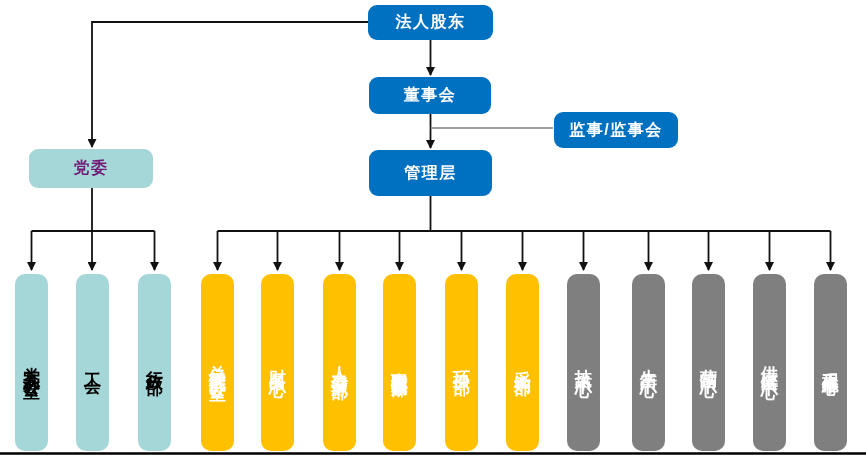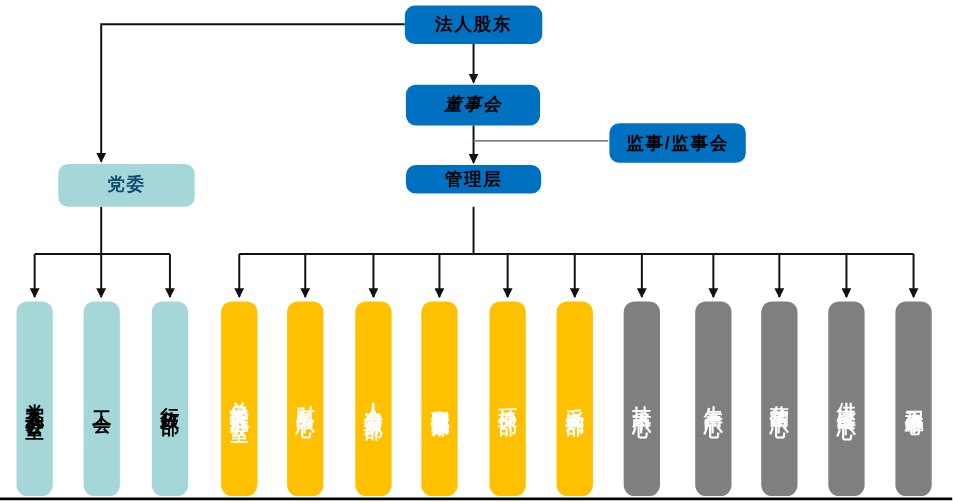--- a/index.html
+++ b/index.html
@@ -15,26 +15,26 @@
   .ln{stroke:#111111;stroke-width:1.8;fill:none;}
   .arrow{marker-end:url(#arw);}
   .gray-ln{stroke:#808080;stroke-width:1.6;fill:none;}
   .bottom-ln{stroke:#000000;stroke-width:2.6;fill:none;}
   #arw path{fill:#111111;}
 
   .hnode{
     position:absolute;
     border-radius:9px;
     background:#0070C0;
-    color:#000000;
+    color:#ffffff;
     display:flex;align-items:center;justify-content:center;
     font-size:16px;letter-spacing:1.5px;
     z-index:2;
   }
-  .hnode.teal{background:#A6D7D8;color:#0c4a6e;margin-left:24px;}
+  .hnode.teal{background:#A6D7D8;color:#701a75;}
 
   .vnode{
     position:absolute;
     top:274px;width:33px;height:177px;
     border-radius:10px;
     display:flex;align-items:center;justify-content:center;
     z-index:2;
   }
   .vnode span{
     writing-mode:vertical-lr;
@@ -89,25 +89,25 @@
     <path class="ln arrow" d="M648.5,231 V270"></path>
     <path class="ln arrow" d="M708.5,231 V270"></path>
     <path class="ln arrow" d="M769.5,231 V270"></path>
     <path class="ln arrow" d="M830.5,231 V270"></path>
 
     <path class="bottom-ln" d="M0,453.5 H866"></path>
   </svg>
 
   <div class="hnode" style="left:368px;top:5px;width:125px;height:35px;">法人股东</div>
 
-  <div class="hnode" style="left:369px;top:77px;width:122px;height:37px;font-style:italic;">董事会</div>
+  <div class="hnode" style="left:369px;top:77px;width:122px;height:37px;">董事会</div>
 
   <div class="hnode" style="left:554px;top:112px;width:124px;height:36px;">监事/监事会</div>
 
-  <div class="hnode" style="left:369px;top:150px;width:123px;height:26px;">管理层</div>
+  <div class="hnode" style="left:369px;top:150px;width:123px;height:46px;">管理层</div>
 
   <div class="hnode teal" style="left:29px;top:149px;width:124px;height:39px;">党委</div>
 
   <div class="vnode teal" style="left:15px;">
     <span>党委办公室</span>
   </div>
   <div class="vnode teal" style="left:76px;">
     <span>工会</span>
   </div>
   <div class="vnode teal" style="left:138px;">

